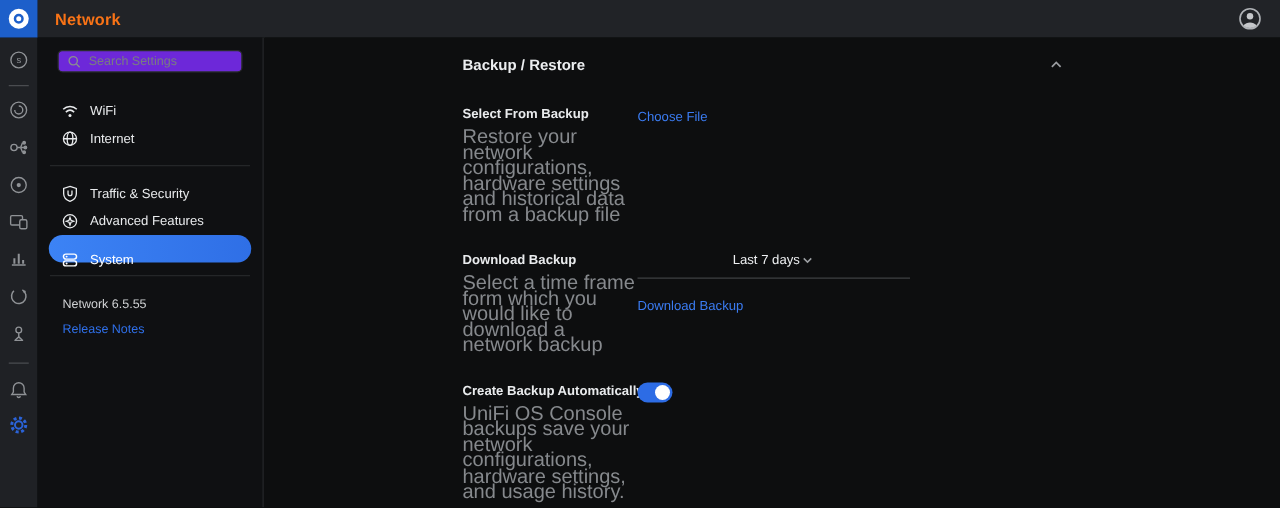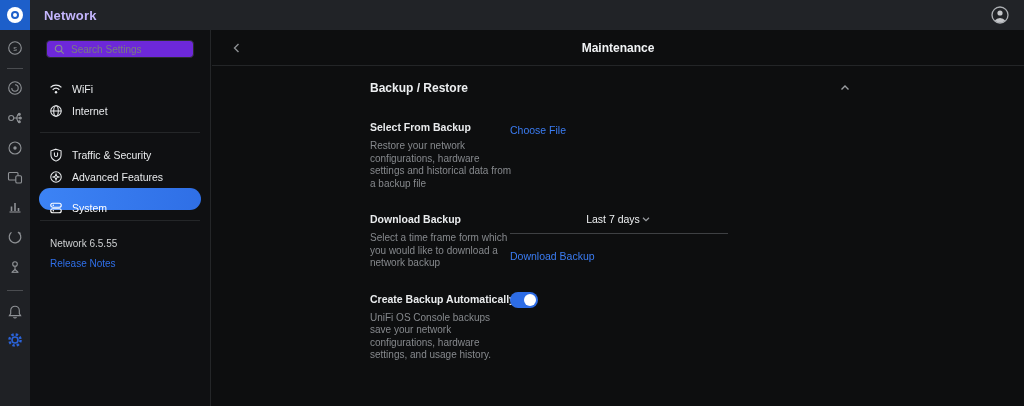--- a/index.html
+++ b/index.html
@@ -13,21 +13,21 @@
   svg { display:block; }
 
   
   .logo-box{ position:absolute; left:0; top:0; width:30px; height:30px;
     background:#1d5fca; display:flex; align-items:center; justify-content:center; z-index:5;}
   .logo-circle{ width:16px; height:16px; border-radius:50%; background:#fff;
     display:flex; align-items:center; justify-content:center;}
   .logo-inner{ width:8px; height:8px; border-radius:50%; border:2.5px solid #1d5fca; }
   .topbar{ position:absolute; left:30px; top:0; right:0; height:30px;
     background:#212327; display:flex; align-items:center; padding:0 14px;}
-  .topbar-title{ font-size:13px; font-weight:bold; color:#c4b5fd; letter-spacing:.2px;}
+  .topbar-title{ font-size:13px; font-weight:bold; color:#f97316; letter-spacing:.2px;}
   .topbar-spacer{ flex:1; }
   .avatar-btn{ width:20px; height:20px; cursor:pointer; }
 
   
   .rail{ position:absolute; left:0; top:30px; bottom:0; width:30px; background:#1f2125; }
   .rail-icon{ position:absolute; left:7px; width:16px; height:16px; color:#8f9296; cursor:pointer; }
   .rail-divider{ position:absolute; left:7px; width:16px; height:1px; background:#4a4c50; }
   .rail-icon.active{ color:#2b63d8; }
 
   
@@ -59,21 +59,21 @@
   .content-title{ font-size:12px; font-weight:bold; color:#f1f3f5; }
   .content-body{ padding-left:158px; width:640px; }
   .section-header{ height:44px; display:flex; align-items:center; justify-content:space-between;
     cursor:pointer; }
   .section-header.first{ border-bottom:1px solid #242628; }
   .section-title{ font-size:12px; font-weight:bold; color:#eceef0; }
   .chev{ width:14px; height:14px; color:#9b9ea2; }
 
   .row{ display:grid; grid-template-columns:140px 340px; margin-bottom:22px; }
   .row-label{ font-size:10.5px; font-weight:bold; color:#e9ebed; white-space:nowrap; line-height:14px;}
-  .row-desc{ font-size:10px; color:#86898d; line-height:12.5px; margin-top:6px; width:142px;}
+  .row-desc{ font-size:16px; color:#86898d; line-height:12.5px; margin-top:6px; width:142px;}
   .row-right{ padding-top:0; }
   .link{ font-size:10.5px; color:#3b7cf2; cursor:pointer; line-height:14px; display:inline-block;}
   .select{ width:218px; border-bottom:1px solid #3e4043; padding-bottom:7px;
     display:flex; align-items:center; justify-content:center; cursor:pointer;}
   .select-value{ font-size:10.5px; color:#eef0f2; line-height:14px;}
   .select .chev{ width:12px; height:12px; }
   .select-action{ margin-top:12px; }
   .toggle{ width:28px; height:16px; border-radius:8px; background:#2d6ce5; position:relative; cursor:pointer;}
   .toggle .knob{ position:absolute; right:2px; top:2px; width:12px; height:12px; border-radius:50%; background:#fff;}
 </style>
@@ -237,28 +237,20 @@
   </div>
 
   <div class="side-divider"></div>
   <div class="side-footer">
     <div class="version">Network 6.5.55</div>
     <div class="release">Release Notes</div>
   </div>
 </div>
 
 <div class="content">
-  <div class="content-header">
-    <span class="back-btn">
-      <svg viewBox="0 0 14 14" width="14" height="14" stroke="currentColor" fill="none" stroke-width="1.4">
-          <path d="M8.5 3 L4.5 7 L8.5 11"></path>
-        </svg>
-    </span>
-    <span class="content-title">Maintenance</span>
-  </div>
 
   <div class="content-body">
 
     <div class="section-header">
       <span class="section-title">Backup / Restore</span>
       <span class="chev">
         <svg viewBox="0 0 14 14" width="14" height="14" stroke="currentColor" fill="none" stroke-width="1.4">
             <path d="M3.5 8.5 L7 5 L10.5 8.5"></path>
           </svg>
       </span>

